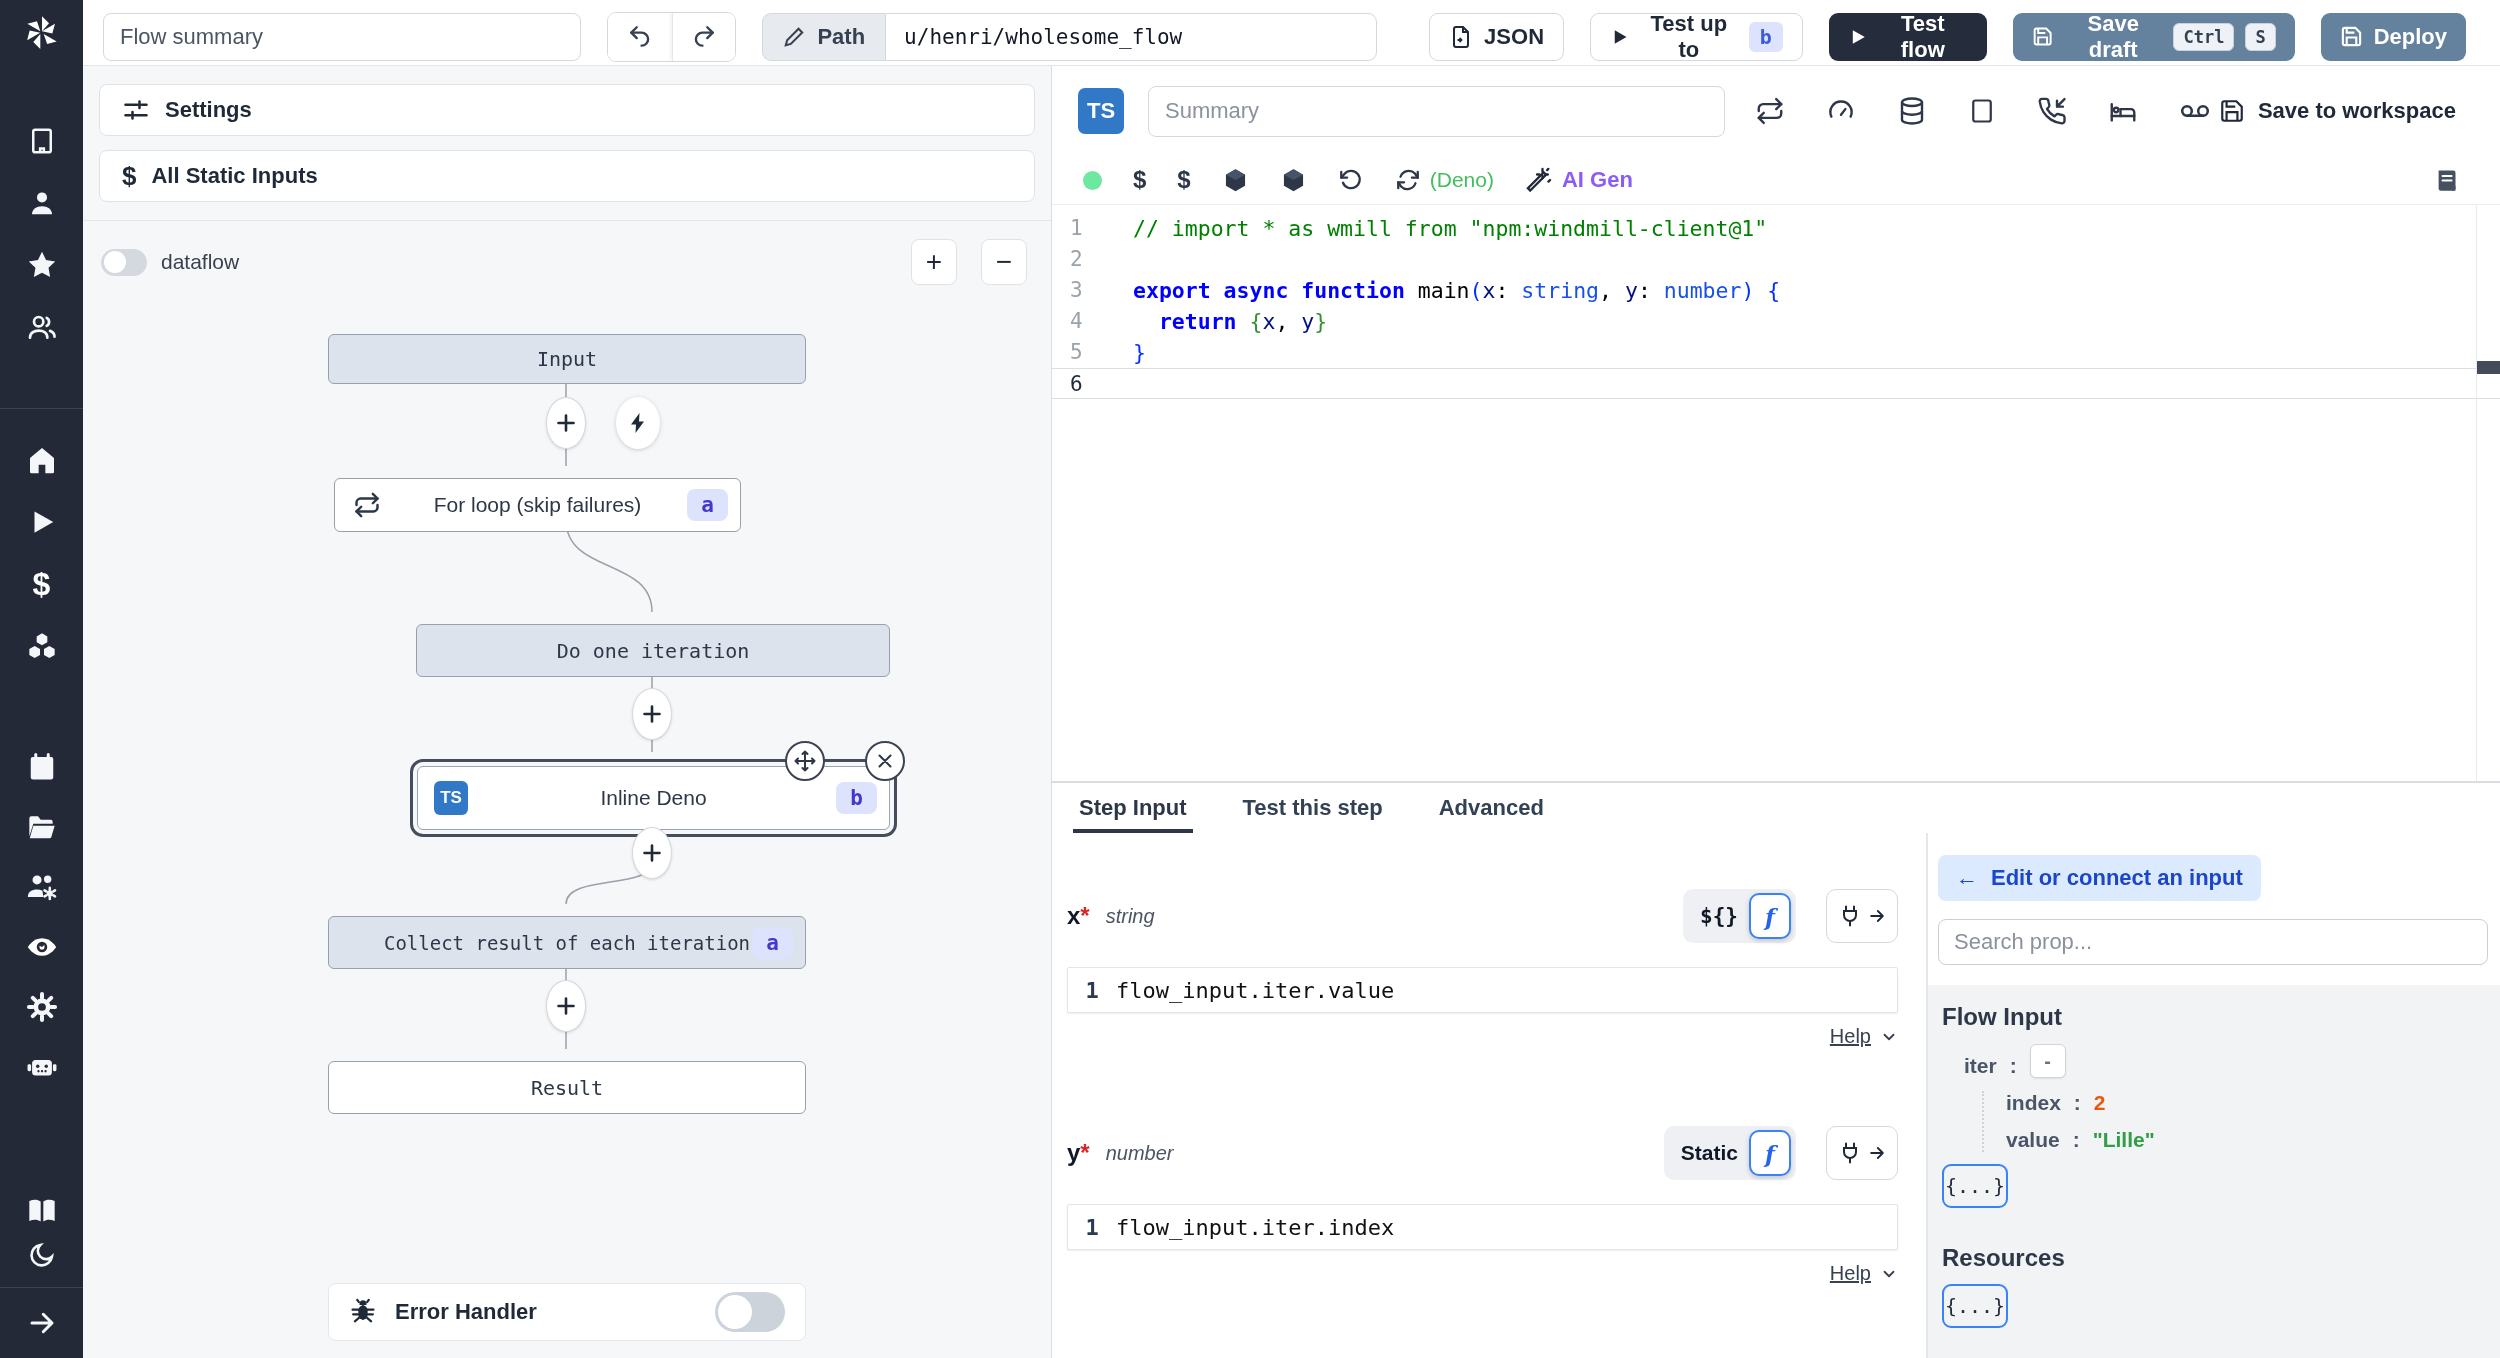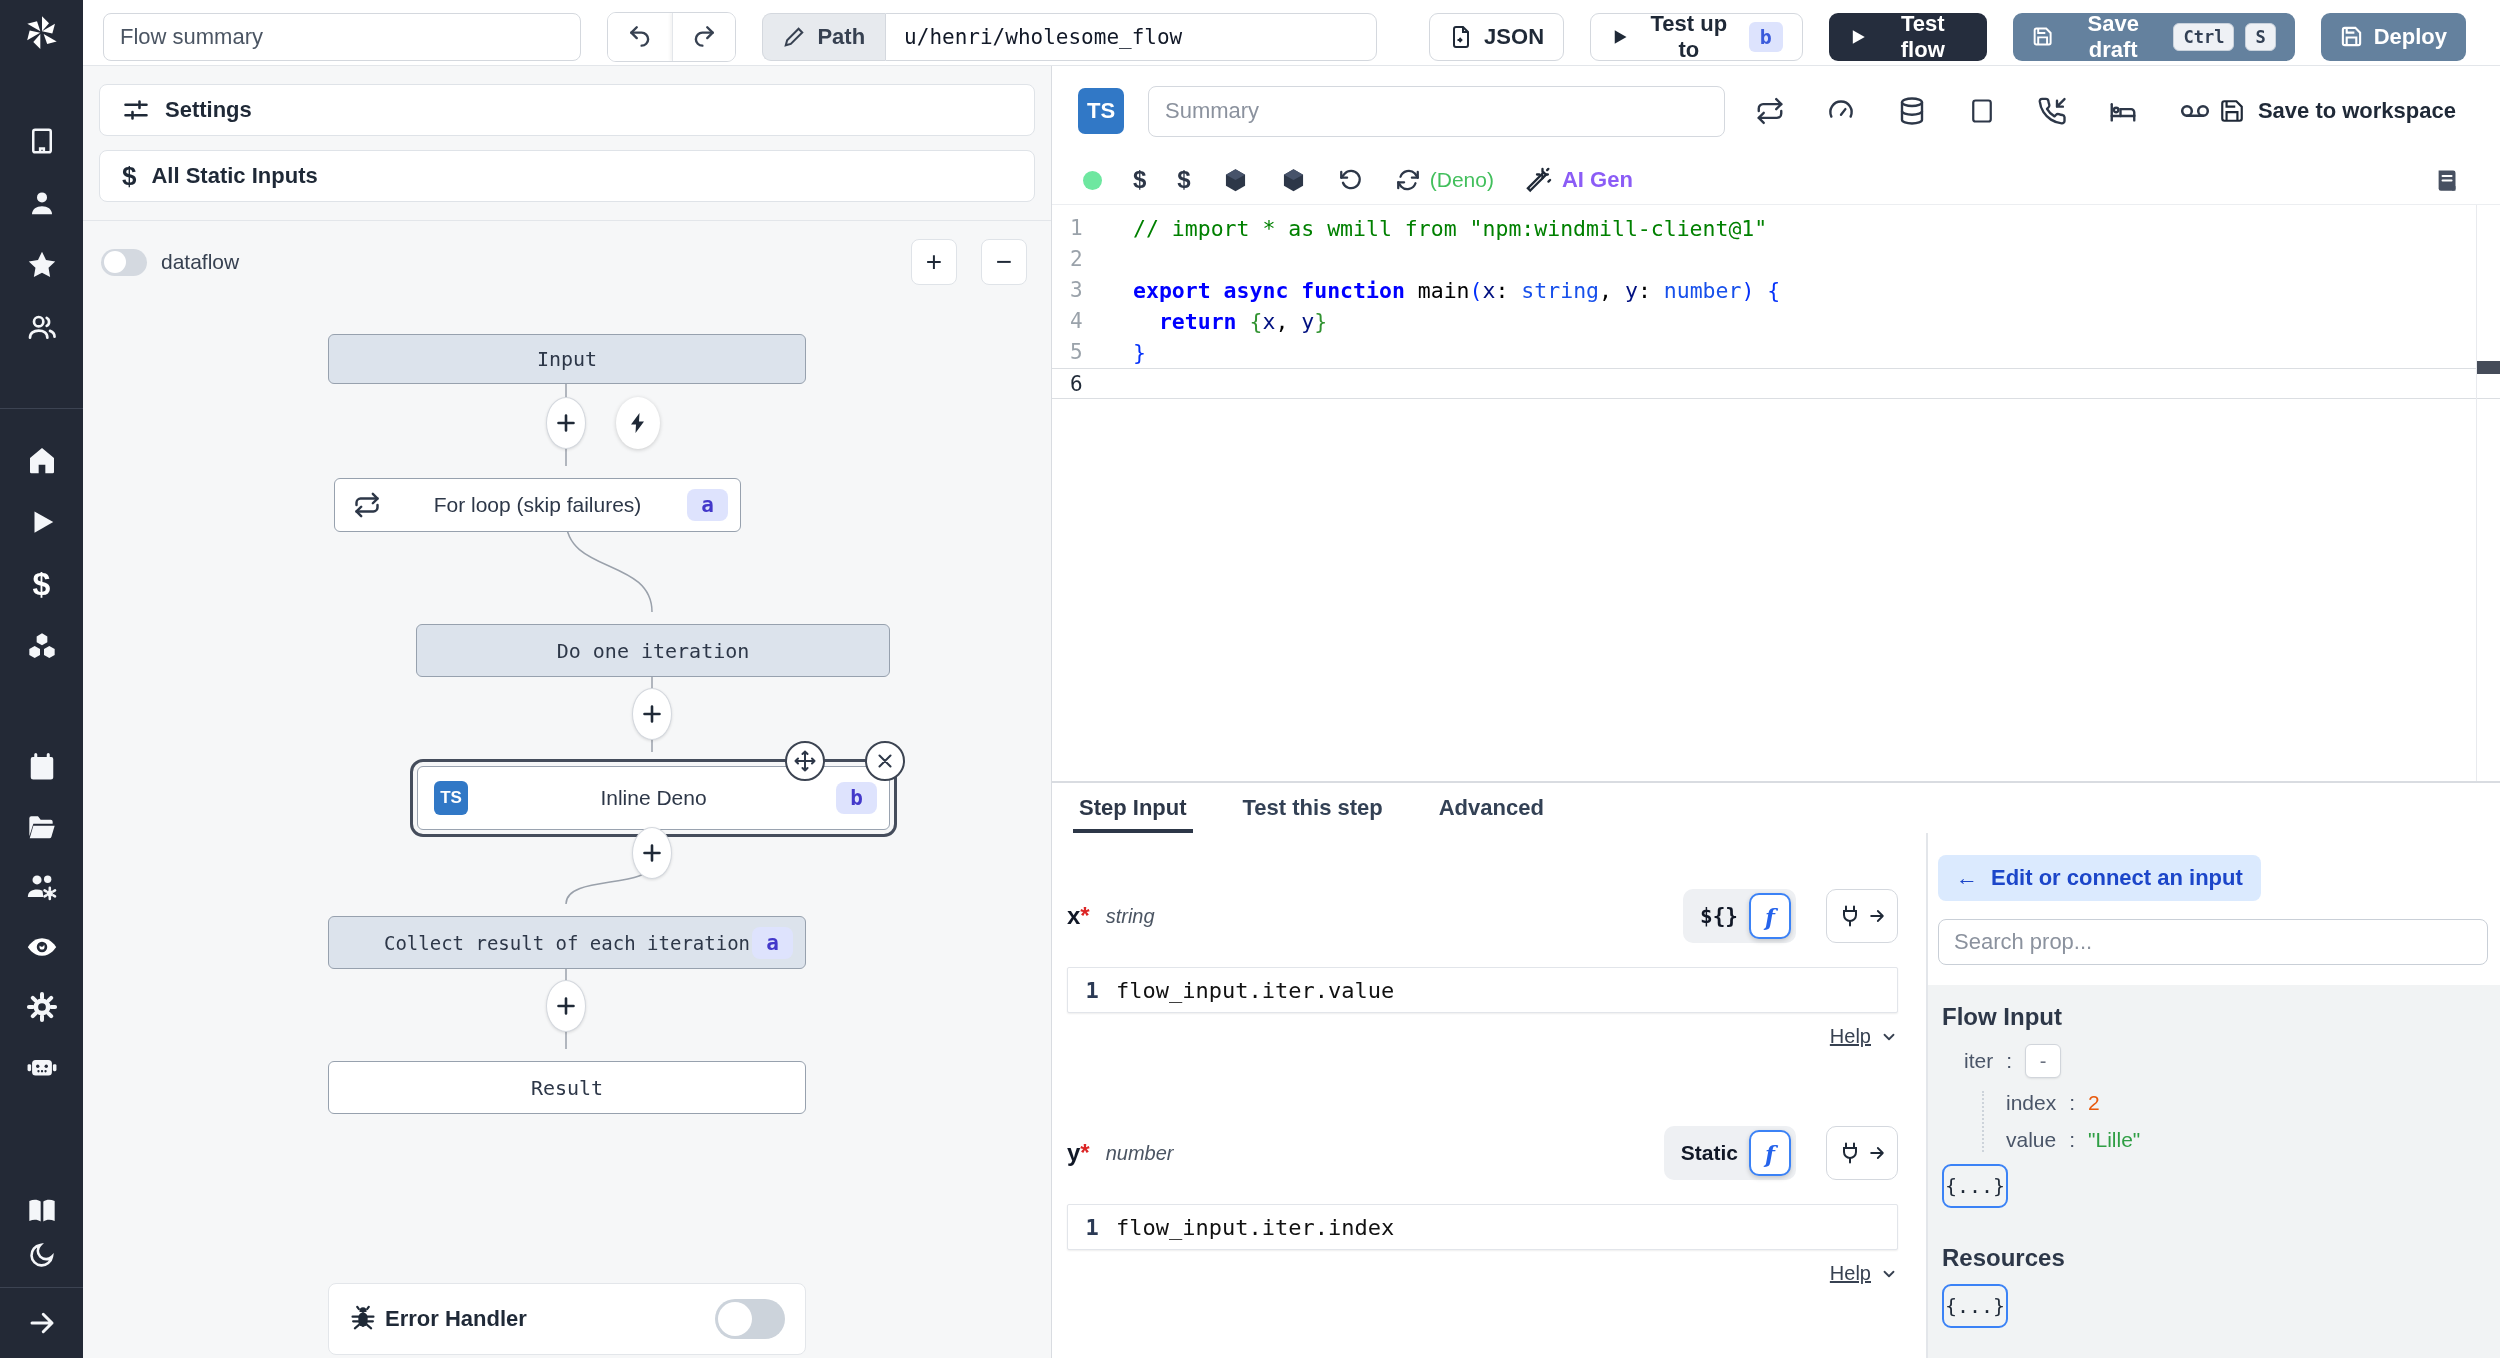--- a/index.html
+++ b/index.html
@@ -60,21 +60,21 @@
   .gnode.white { background: #fff; border: 1px solid #97a1ae; }
   .gnode .node-icon { position: absolute; left: 18px; }
   .node-badge { position: absolute; right: 12px; background: #dee3fd; color: #4338ca; font-family: "DejaVu Sans Mono", monospace; font-weight: 700; font-size: 21px; border-radius: 8px; padding: 4px 14px; }
   .gnode.selected { background: #fff; border: 1px solid #9aa3b0; outline: 3px solid #454d5c; outline-offset: 4px; }
   .ts-badge-node { position: absolute; left: 16px; width: 34px; height: 34px; background: #3178c6; color: #fff; border-radius: 6px; font-weight: 700; font-size: 17px; display: flex; align-items: center; justify-content: center; }
   .handle { position: absolute; width: 40px; height: 40px; border-radius: 50%; background: #fff; border: 2px solid #3c4452; display: flex; align-items: center; justify-content: center; color: #2d3748; top: -26px; cursor: pointer; }
   .handle.move { right: 64px; }
   .handle.close { right: -16px; }
   .plus-pill { position: absolute; width: 40px; height: 52px; border-radius: 50%; background: #fff; border: 1px solid #d4d8de; box-shadow: 0 1px 3px rgba(0,0,0,.12); display: flex; align-items: center; justify-content: center; color: #1f2937; cursor: pointer; }
   .bolt-pill { position: absolute; width: 44px; height: 52px; border-radius: 50%; background: #fff; box-shadow: 0 1px 4px rgba(0,0,0,.18); display: flex; align-items: center; justify-content: center; color: #1f2937; cursor: pointer; }
-  .error-card { position: absolute; left: 245px; top: 1217px; width: 478px; height: 72px; background: #fff; border: 1px solid #e3e6ea; border-radius: 8px; display: flex; align-items: center; gap: 8px; padding: 0 20px; }
+  .error-card { position: absolute; left: 245px; top: 1217px; width: 478px; height: 58px; background: #fff; border: 1px solid #e3e6ea; border-radius: 8px; display: flex; align-items: center; gap: 18px; padding: 0 20px; }
   .error-label { font-size: 22px; font-weight: 700; color: #1f2937; }
   .toggle-lg { margin-left: auto; width: 70px; height: 40px; border-radius: 20px; background: #ccd3db; position: relative; cursor: pointer; }
   .toggle-lg::after { content: ""; position: absolute; left: 3px; top: 3px; width: 34px; height: 34px; border-radius: 50%; background: #fff; }
 
   
   .editor-panel { flex: 1; display: flex; flex-direction: column; background: #fff; min-width: 0; }
   .editor-header { height: 90px; display: flex; align-items: center; padding: 0 44px 0 26px; flex-shrink: 0; }
   .ts-badge-lg { width: 46px; height: 46px; background: #3178c6; color: #fff; border-radius: 7px; font-weight: 700; font-size: 22px; display: flex; align-items: center; justify-content: center; flex-shrink: 0; }
   .summary-input { margin-left: 24px; width: 577px; height: 51px; border: 1px solid #d4d8de; border-radius: 8px; padding: 0 16px; font-size: 22px; outline: none; font-family: Liberation Sans, sans-serif; }
   .summary-input::placeholder { color: #8b929e; }
@@ -129,21 +129,21 @@
   .help-row { display: flex; justify-content: flex-end; margin-top: 12px; align-items: center; gap: 9px; color: #374151; }
   .help-link { font-size: 20px; color: #374151; text-decoration: underline; cursor: pointer; }
 
   .connect-panel { flex: 1; border-left: 2px solid #e3e6ea; display: flex; flex-direction: column; min-width: 0; }
   .connect-pill { margin: 22px 0 0 10px; align-self: flex-start; background: #dbeafe; color: #1c46c9; font-size: 22px; font-weight: 700; padding: 10px 18px; border-radius: 8px; display: flex; gap: 13px; align-items: center; cursor: pointer; }
   .search-input { margin: 18px 12px 0 10px; height: 46px; border: 1px solid #c9cfd7; border-radius: 8px; padding: 0 15px; font-size: 22px; outline: none; font-family: inherit; }
   .search-input::placeholder { color: #8b929e; }
   .prop-area { margin-top: 20px; background: #f1f3f4; flex: 1; padding: 18px 0 0 14px; }
   .prop-title { font-size: 24px; font-weight: 700; color: #2d3748; }
   .prop-title.mt { margin-top: 36px; }
-  .tree-row { display: flex; align-items: center; margin-top: 13px; font-size: 21px; color: #4a5568; font-weight: 400; gap: 13px; }
+  .tree-row { display: flex; align-items: flex-end; margin-top: 13px; font-size: 21px; color: #4a5568; font-weight: 700; gap: 13px; }
   .tree-root { margin-left: 22px; }
   .tree-children { margin-left: 40px; border-left: 2px dotted #cdd3da; padding-left: 22px; }
   .collapse-box { border: 1px solid #d1d5db; background: #fff; border-radius: 6px; width: 36px; height: 34px; display: flex; align-items: center; justify-content: center; color: #6b7280; font-size: 20px; cursor: pointer; box-shadow: 0 1px 2px rgba(0,0,0,.08); }
   .val-num { color: #e8590c; }
   .val-str { color: #2f9e44; }
   .brace-btn { margin-top: 12px; width: 66px; height: 44px; border: 2px solid #3b82f6; border-radius: 9px; background: transparent; font-family: "DejaVu Sans Mono", monospace; font-size: 20px; color: #1f2937; display: flex; align-items: center; justify-content: center; cursor: pointer; }
 </style>
 </head>
 <body>
 

